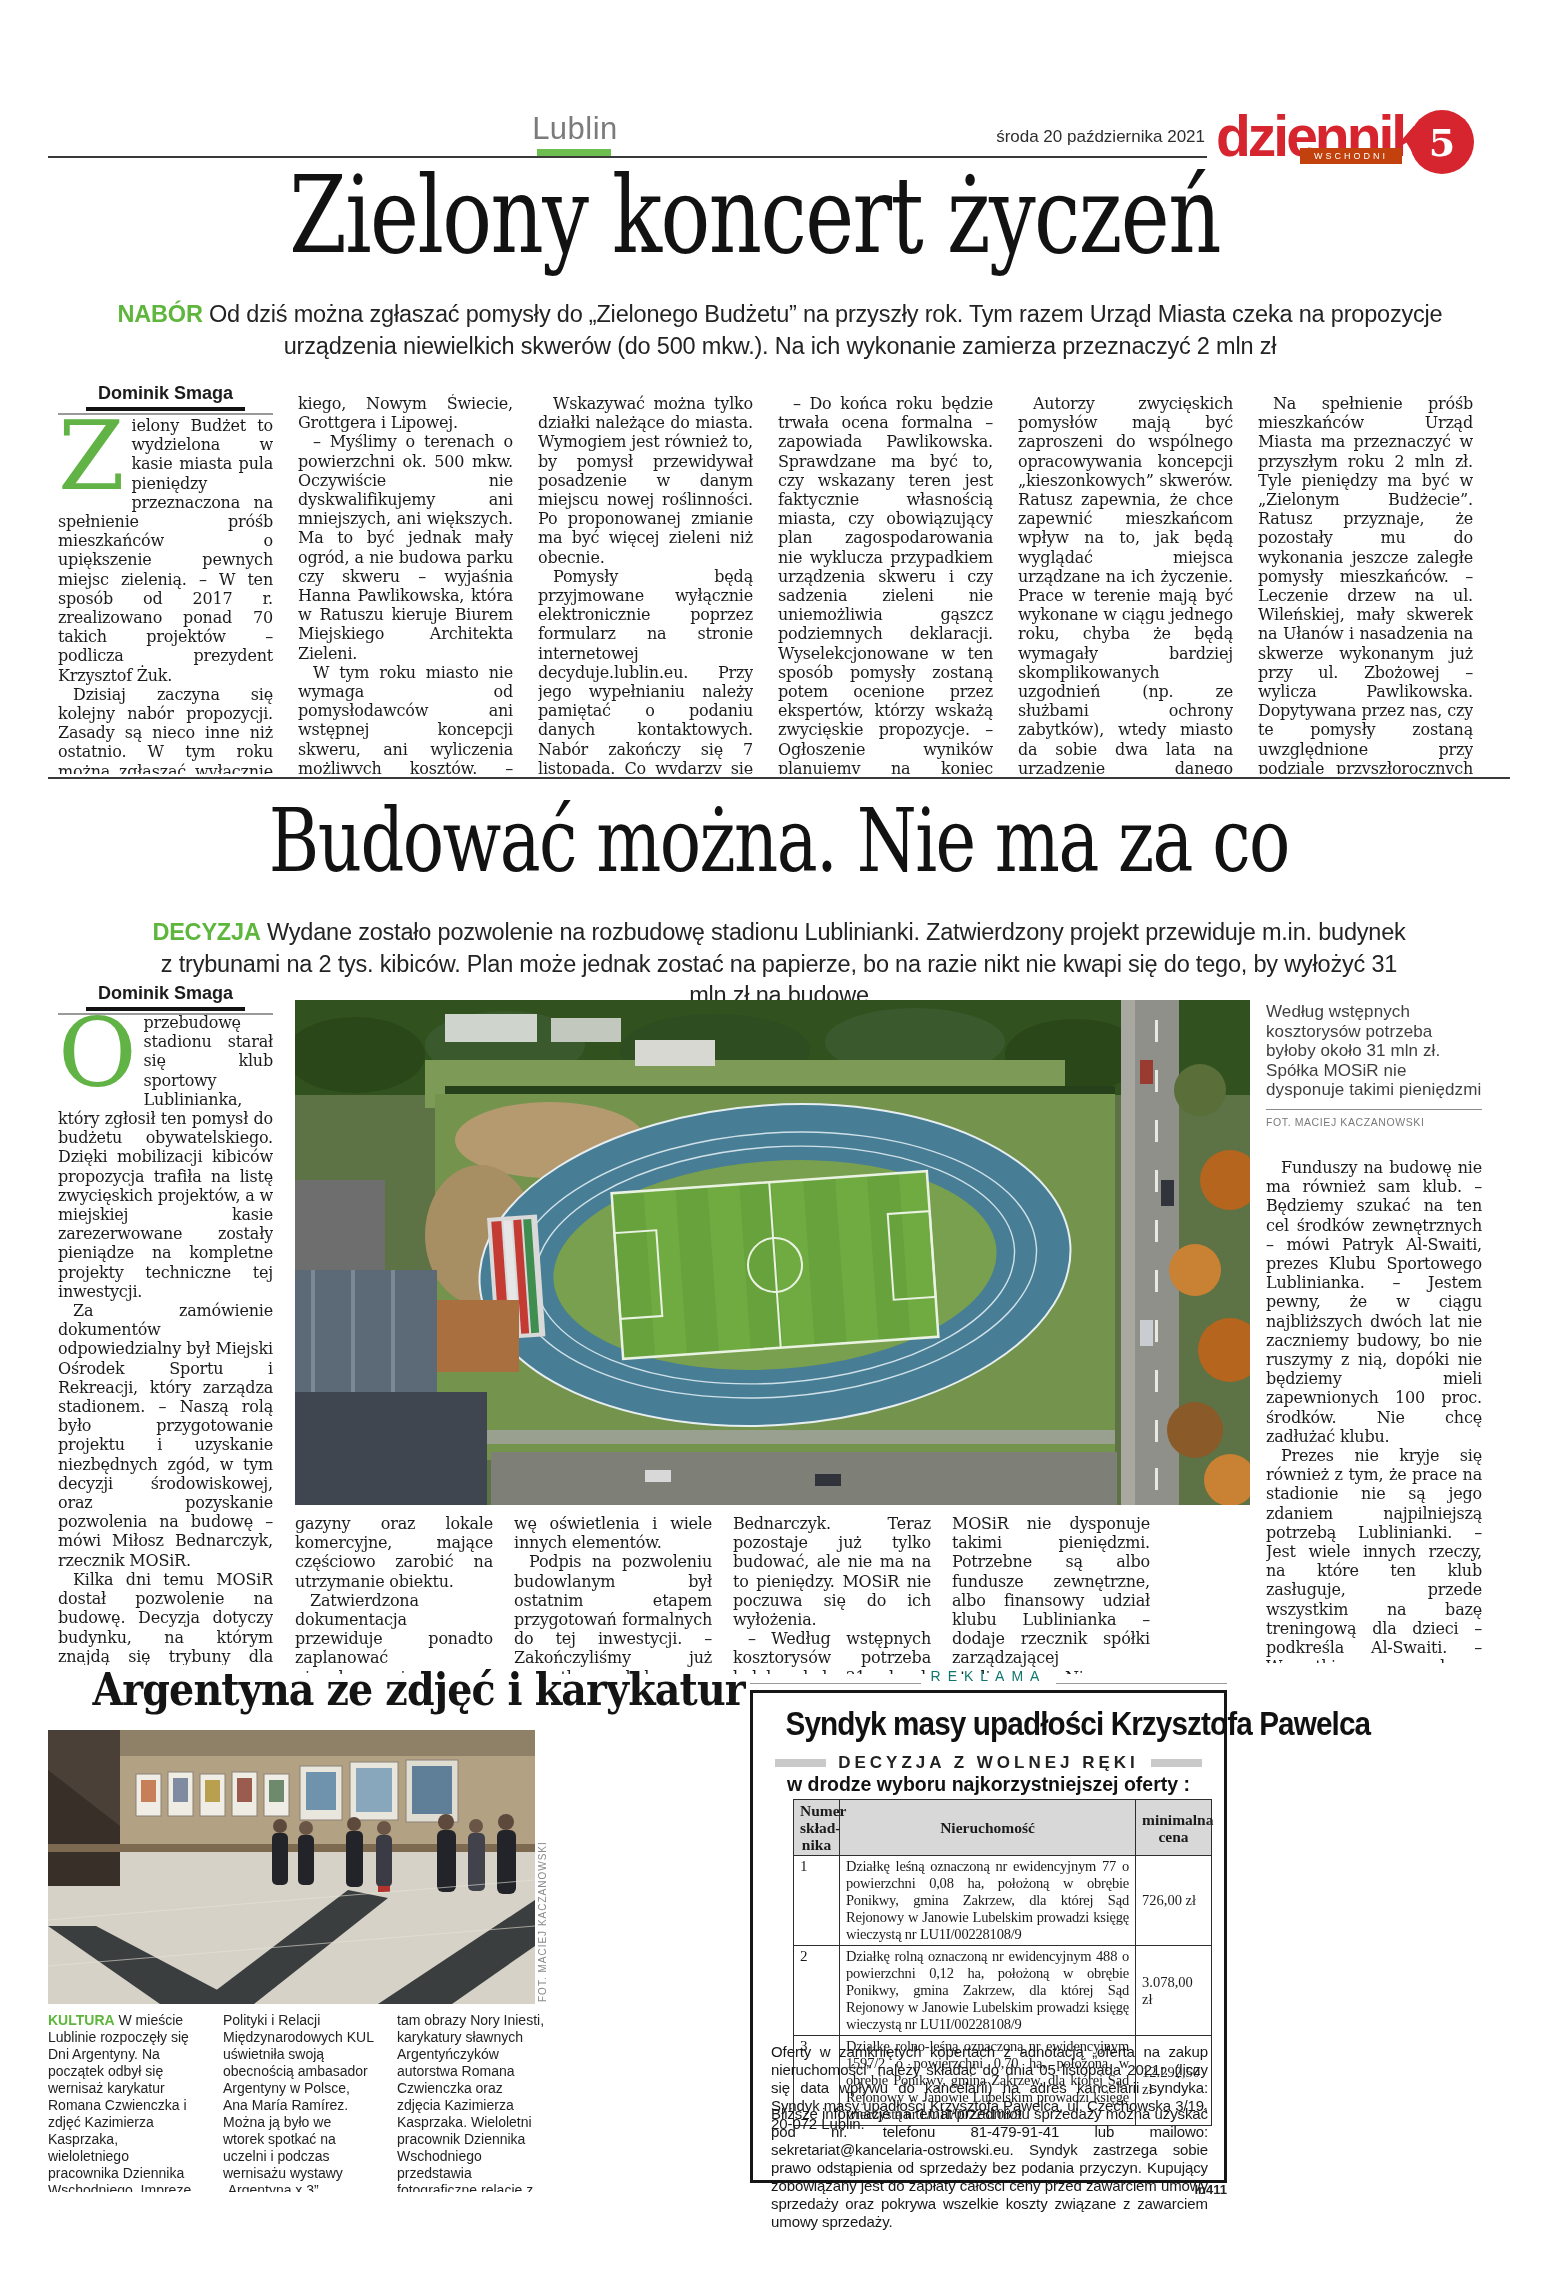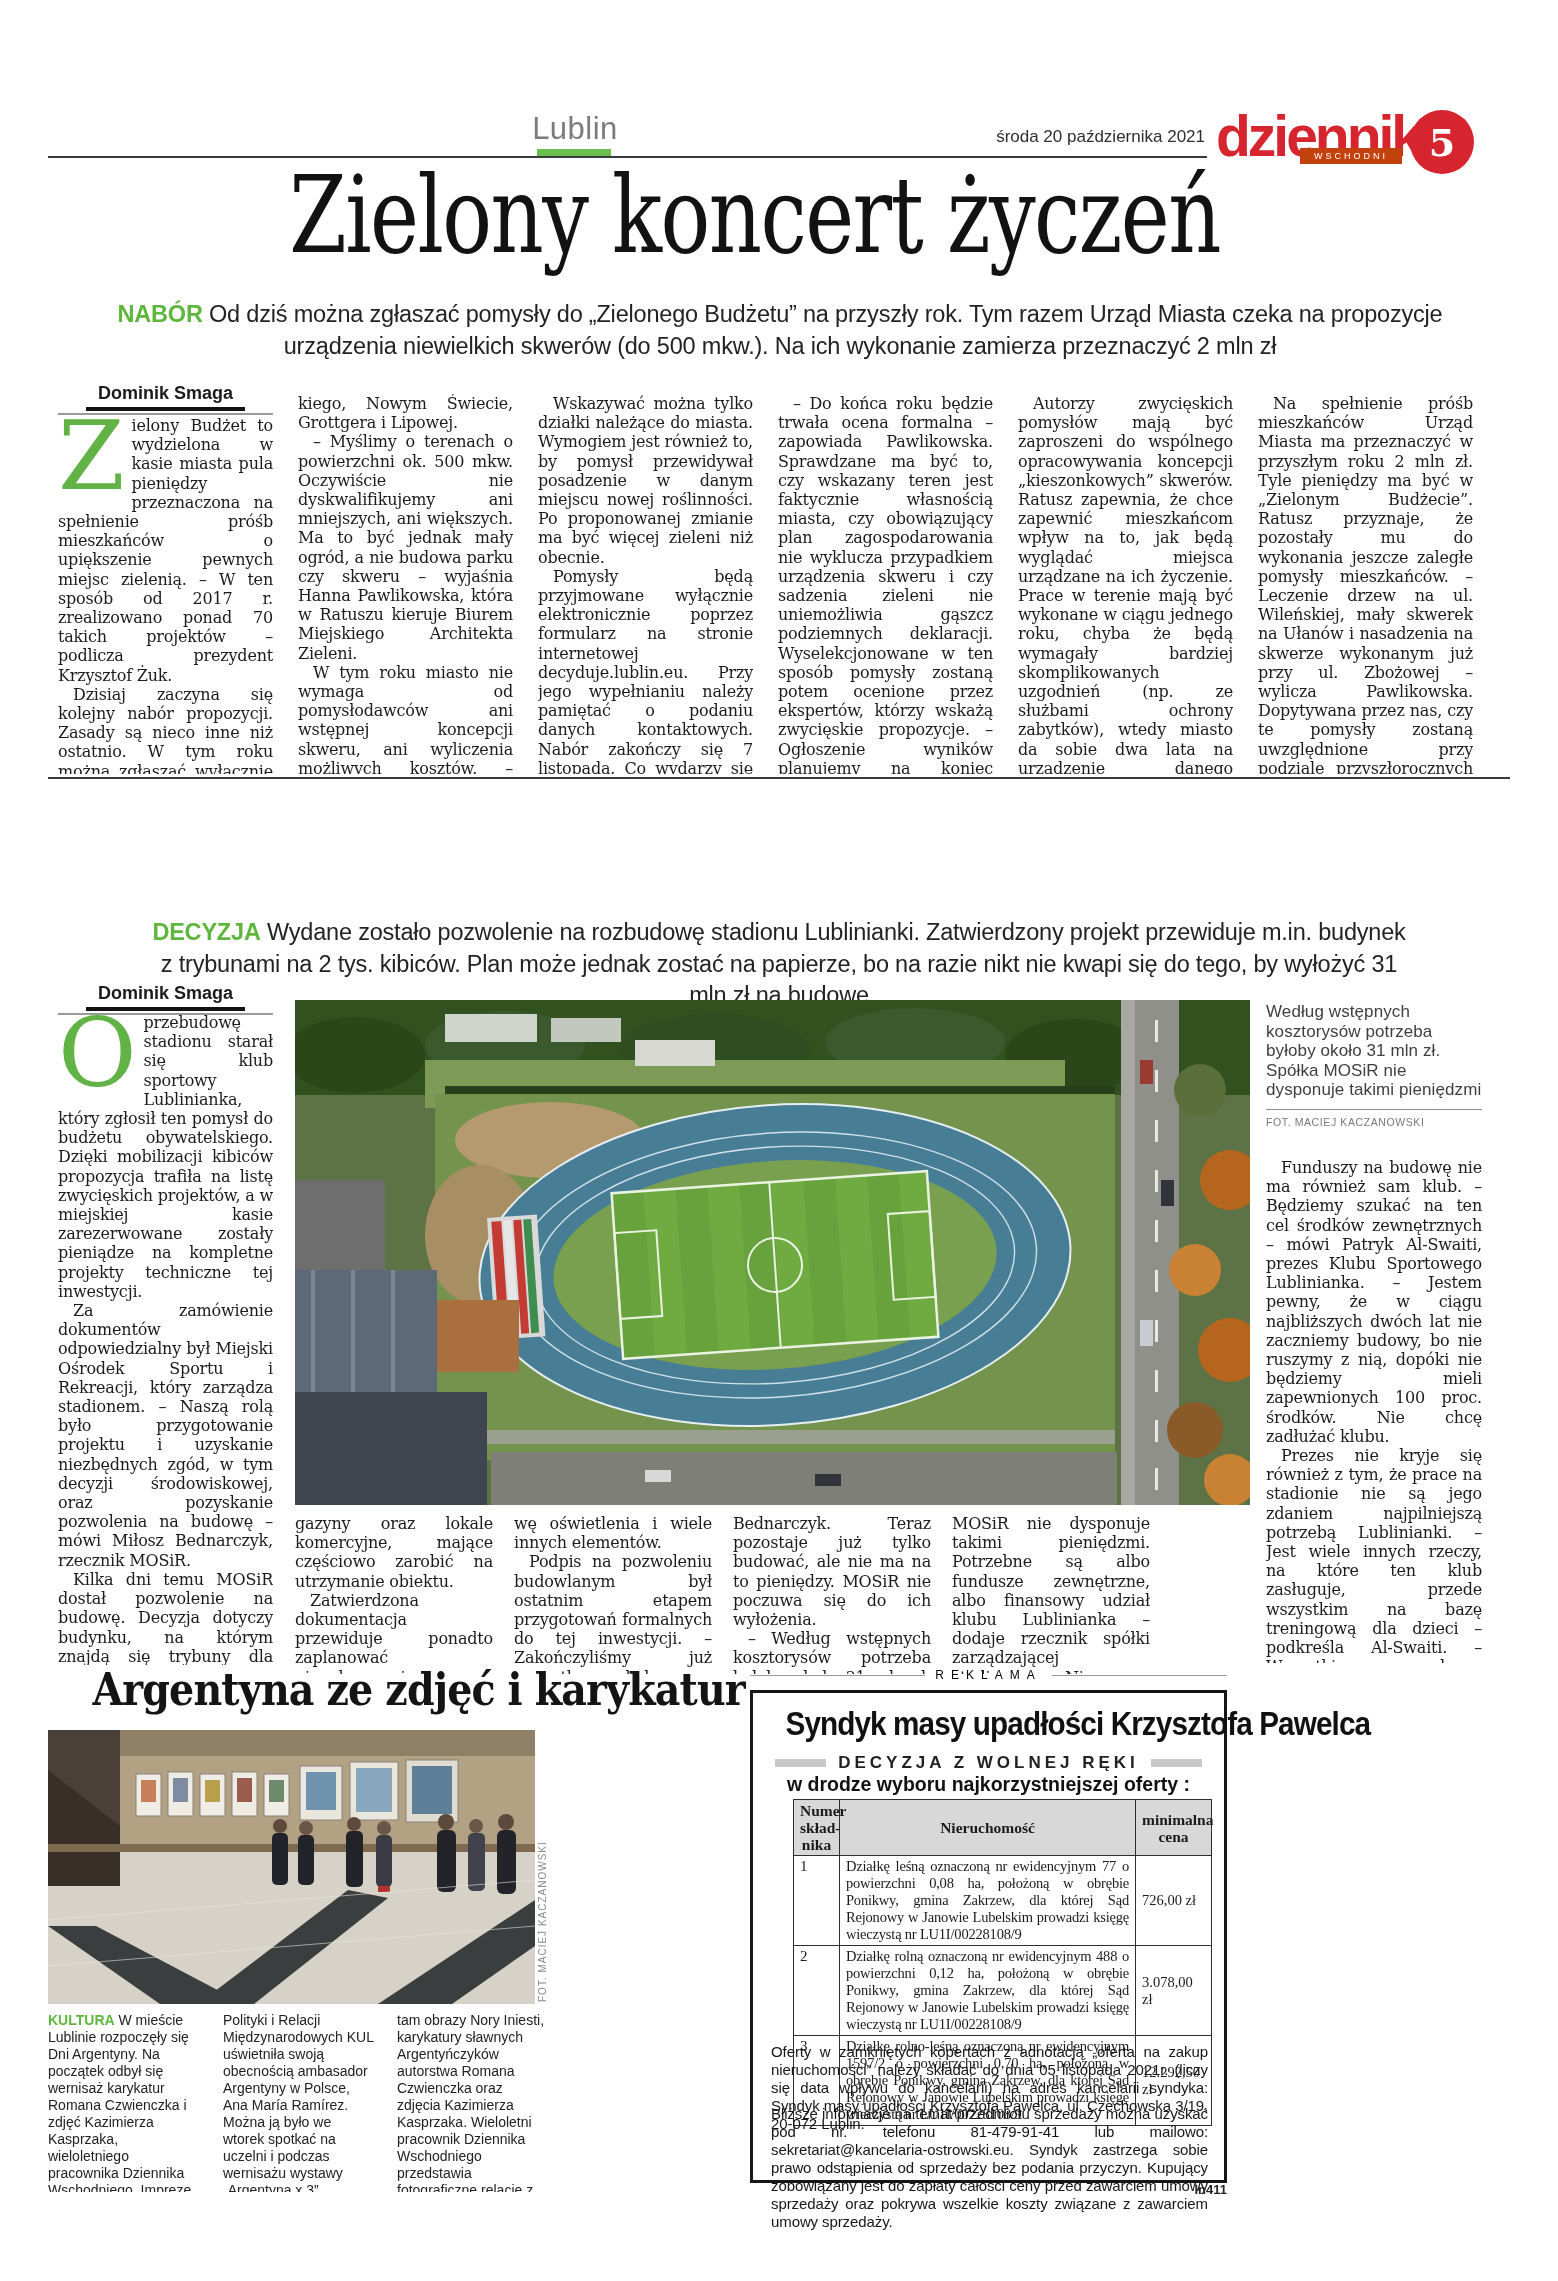--- a/index.html
+++ b/index.html
@@ -41,21 +41,21 @@
        color:#62b346;margin:3px 7px 0 0;}
   
   .pullquote{font-size:17px;line-height:19.5px;color:#3f3f3f;letter-spacing:.1px;}
   .photo-credit{margin-top:9px;border-top:1px solid #8a8a8a;padding-top:3px;
        font-size:10.5px;color:#7a7a7a;letter-spacing:.6px;}
   .vcredit{writing-mode:vertical-rl;transform:rotate(180deg);font-size:10px;color:#8a8a8a;
        letter-spacing:1px;text-align:left;}
   
   .ccol{width:152px;font-size:14px;line-height:17px;color:#222;overflow:hidden;}
   
-  .reklama{display:flex;align-items:center;gap:10px;font-size:12px;letter-spacing:7px;color:#000000;}
+  .reklama{display:flex;align-items:flex-end;gap:10px;font-size:14px;letter-spacing:7px;color:#0f766e;}
   .reklama .line{flex:1;height:1px;background:#9a9a9a;}
   .adbox{border:3px solid #161616;background:#fff;}
   .ad-title{text-align:center;white-space:nowrap;}
   .ad-title>span{display:inline-block;transform:scaleX(.9);transform-origin:center;
       font-weight:bold;font-size:33px;letter-spacing:-1px;color:#111;}
   .ad-sub{display:flex;align-items:center;gap:12px;}
   .ad-sub .bar{flex:1;height:8px;background:#c9c9c9;}
   .ad-sub .t{font-size:17px;font-weight:bold;letter-spacing:4px;color:#222;}
   .ad-sub2{text-align:center;font-size:19.5px;font-weight:bold;color:#111;}
   table.adtable{border-collapse:collapse;table-layout:fixed;width:418px;}
@@ -105,20 +105,21 @@
   </div>
   <div class="abs col" style="left:1018px;top:394px;height:380px;">
     <p>Autorzy zwycięskich pomysłów mają być zaproszeni do wspólnego opracowywania koncepcji „kieszonkowych” skwerów. Ratusz zapewnia, że chce zapewnić mieszkańcom wpływ na to, jak będą wyglądać miejsca urządzane na ich życzenie. Prace w terenie mają być wykonane w ciągu jednego roku, chyba że będą wymagały bardziej skomplikowanych uzgodnień (np. ze służbami ochrony zabytków), wtedy miasto da sobie dwa lata na urządzenie danego miejsca.</p>
   </div>
   <div class="abs col" style="left:1258px;top:394px;height:380px;">
     <p>Na spełnienie próśb mieszkańców Urząd Miasta ma przeznaczyć w przyszłym roku 2 mln zł. Tyle pieniędzy ma być w „Zielonym Budżecie”. Ratusz przyznaje, że pozostały mu do wykonania jeszcze zaległe pomysły mieszkańców. – Leczenie drzew na ul. Wileńskiej, mały skwerek na Ułanów i nasadzenia na skwerze wykonanym już przy ul. Zbożowej – wylicza Pawlikowska. Dopytywana przez nas, czy te pomysły zostaną uwzględnione przy podziale przyszłorocznych 2 mln zł, odpowiada jednym słowem: – Tak.</p>
   </div>
 
   <div class="abs rule" style="left:48px;top:777px;width:1462px;height:2px;"></div>
 
+  <div class="abs h-big h2" style="left:48px;top:794px;width:1462px;"><span>Budować można. Nie ma za co</span></div>
   <div class="abs lead" style="left:150px;top:917px;width:1258px;"><span class="kicker">DECYZJA</span> <span>Wydane zostało pozwolenie na rozbudowę stadionu Lublinianki. Zatwierdzony projekt przewiduje m.in. budynek z trybunami na 2 tys. kibiców. Plan może jednak zostać na papierze, bo na razie nikt nie kwapi się do tego, by wyłożyć 31 mln zł na budowę</span></div>
 
   <div class="abs byline" style="left:58px;top:983px;"><span>Dominik Smaga</span></div>
 
   <div class="abs col" style="left:58px;top:1013px;height:652px;">
     <p class="noindent"><span class="dropcap">O</span><span>przebudowę stadionu starał się klub sportowy Lublinianka, który zgłosił ten pomysł do budżetu obywatelskiego. Dzięki mobilizacji kibiców propozycja trafiła na listę zwycięskich projektów, a w miejskiej kasie zarezerwowane zostały pieniądze na kompletne projekty techniczne tej inwestycji.</span></p>
     <p>Za zamówienie dokumentów odpowiedzialny był Miejski Ośrodek Sportu i Rekreacji, który zarządza stadionem. – Naszą rolą było przygotowanie projektu i uzyskanie niezbędnych zgód, w tym decyzji środowiskowej, oraz pozyskanie pozwolenia na budowę – mówi Miłosz Bednarczyk, rzecznik MOSiR.</p>
     <p>Kilka dni temu MOSiR dostał pozwolenie na budowę. Decyzja dotyczy budynku, na którym znajdą się trybuny dla 1903 kibiców (w tym 52 miejsca VIP). Pod trybunami miałyby się znaleźć pomieszczenia klubowe, szatnie, ma-</p>
   </div>
 

